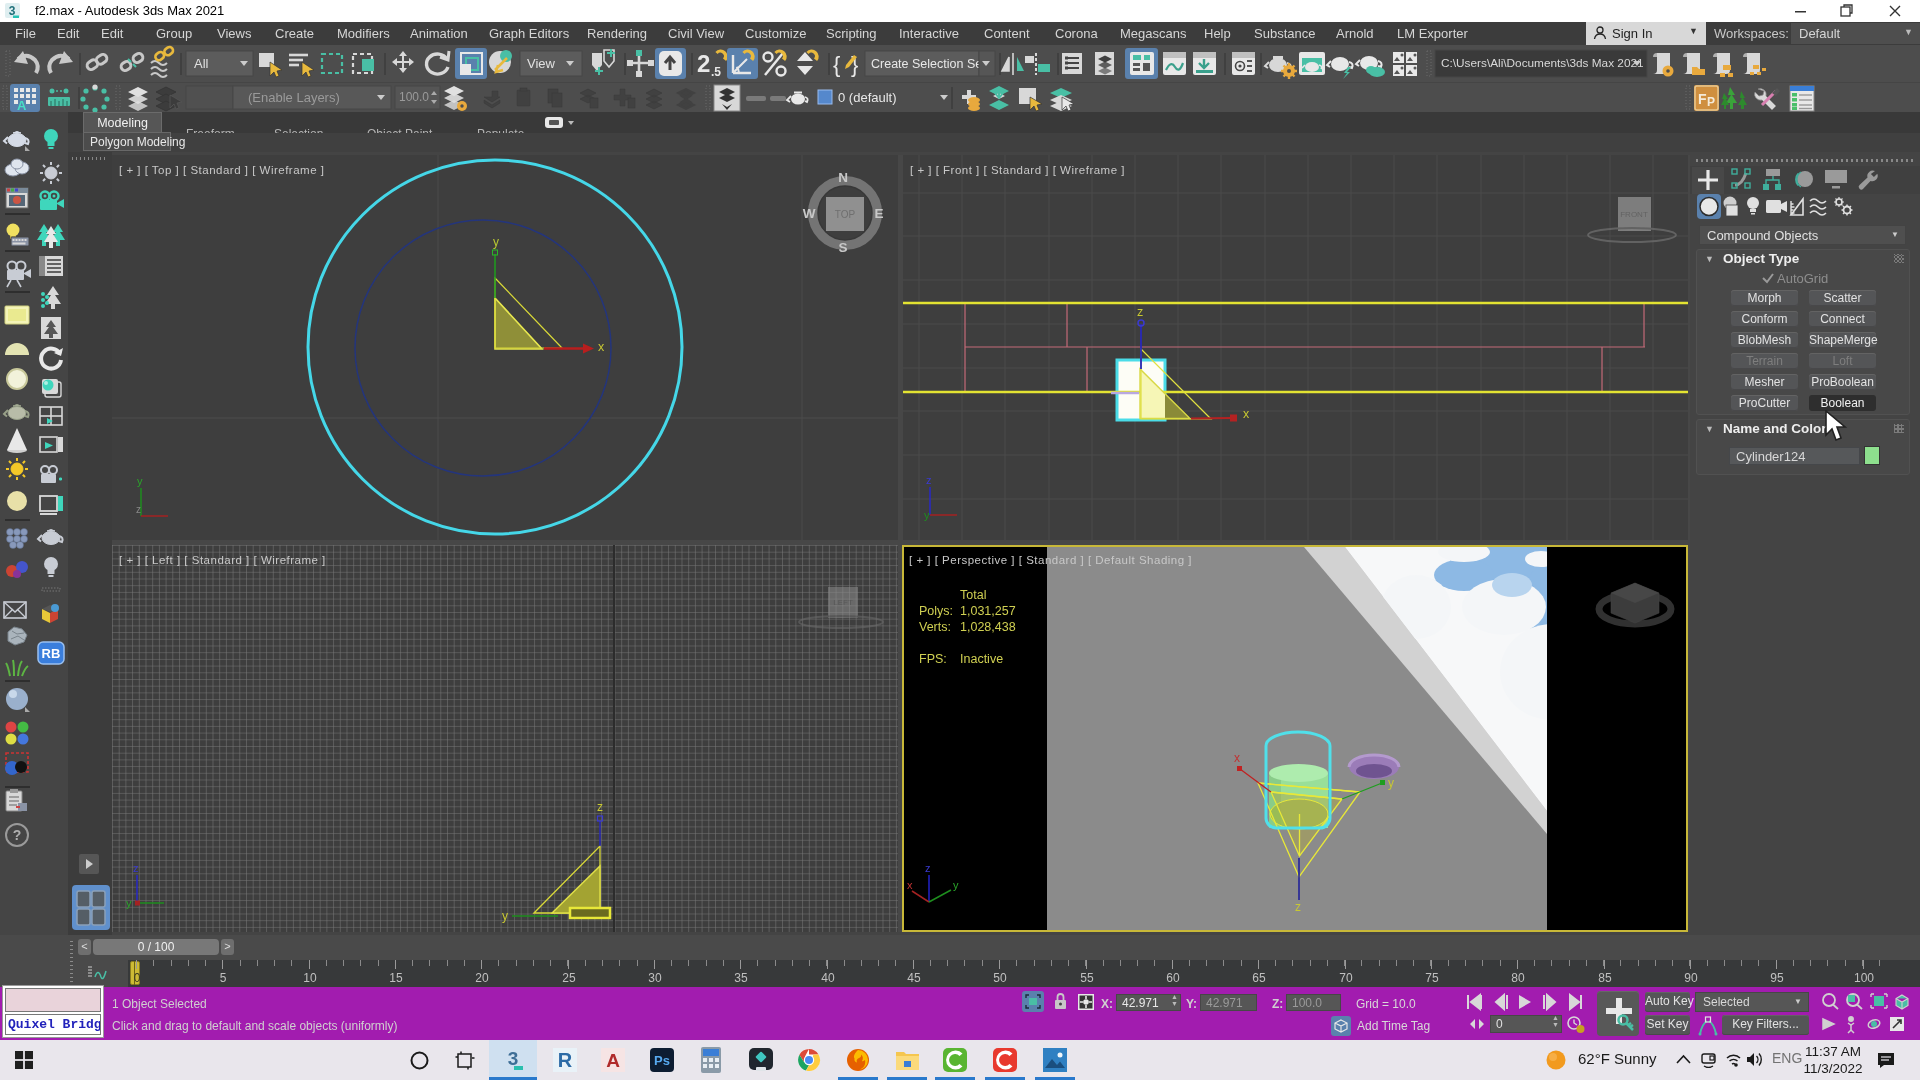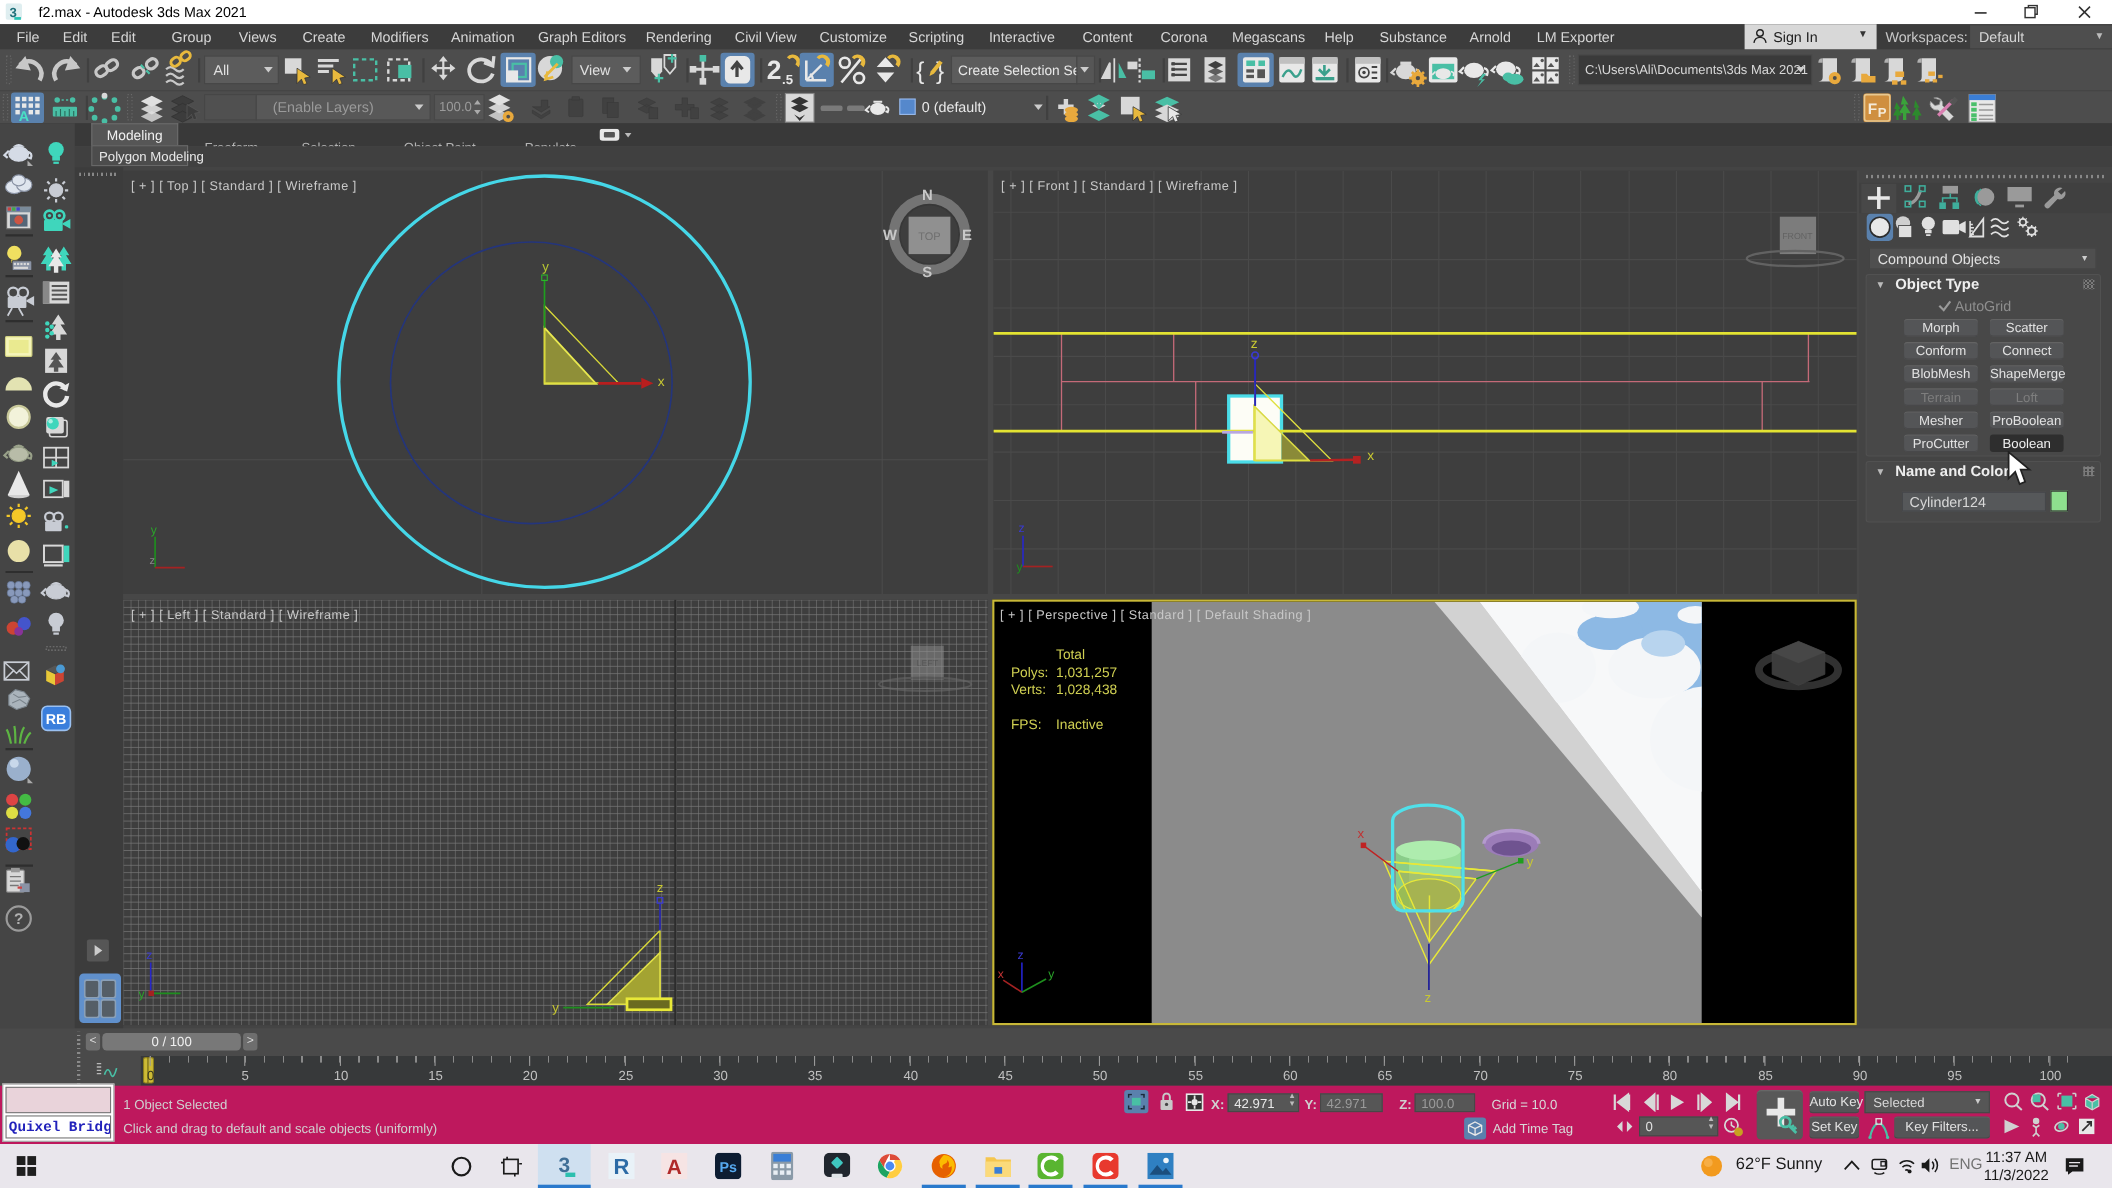--- a/index.html
+++ b/index.html
@@ -16,21 +16,21 @@
 #ribbon2 { position:absolute; left:0; top:133px; width:1920px; height:19px; background:#404040; }
 .rtab { position:absolute; top:3px;margin-top:12px; }
 #mainarea { position:absolute; left:0; top:152px; width:1920px; height:783px; background:#444444; }
 #sidebar { position:absolute; left:0; top:112px; width:68px; height:823px; background:#454545; }
 #sidestrip { position:absolute; left:68px; top:152px; width:44px; height:783px; background:#3c3c3c; }
 #viewports { position:absolute; left:112px; top:155px; width:1578px; height:777px; background:#474747; }
 .vplabel { position:absolute; left:7px; top:9px; color:#c8c8c8; font-size:11.5px; letter-spacing:0.5px; }
 #cmdpanel { position:absolute; left:1690px; top:155px; width:230px; height:780px; background:#444444; color:#d0d0d0; }
 #timeline { position:absolute; left:0; top:935px; width:1920px; height:25px; background:#4a4a4a; }
 #ruler { position:absolute; left:128px; top:960px; width:1792px; height:27px; background:#37393a; }
-#statusbar { position:absolute; left:0; top:987px; width:1920px; height:53px; background:#be185d; color:#cccccc; font-size:12px; }
+#statusbar { position:absolute; left:0; top:987px; width:1920px; height:53px; background:#a21caf; color:#cccccc; font-size:12px; }
 #taskbar { position:absolute; left:0; top:1040px; width:1920px; height:40px; background:#e9e6ec; }
 .vp { position:absolute; background:#3e3e3e; overflow:hidden; }
 svg { display:block; }
 .btn3d { position:absolute; background:#545557; border-radius:3px; color:#e2e2e2;
   text-align:center; font-size:12px; white-space:nowrap; box-shadow:inset 0 1px 0 #636363, inset 0 -1px 0 #48484a; }
 .tick { position:absolute; top:0; width:1px; height:9px; background:#9a9a9a; }
 .tnum { position:absolute; top:11px; color:#c0c0c0; font-size:12px; transform:translateX(-50%); z-index:2; }
 </style>
 </head>
 <body>

